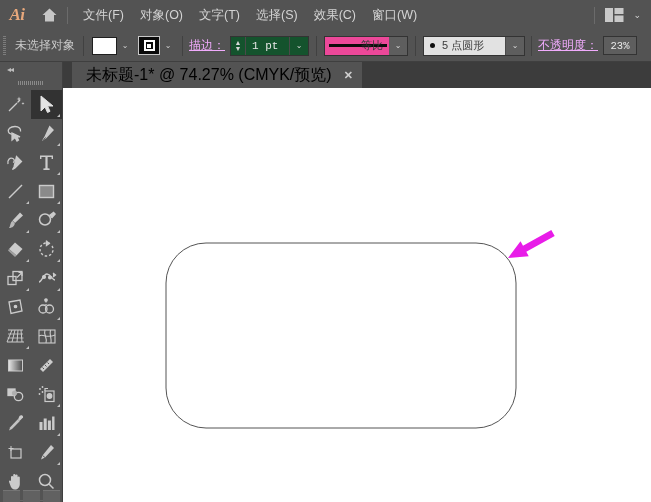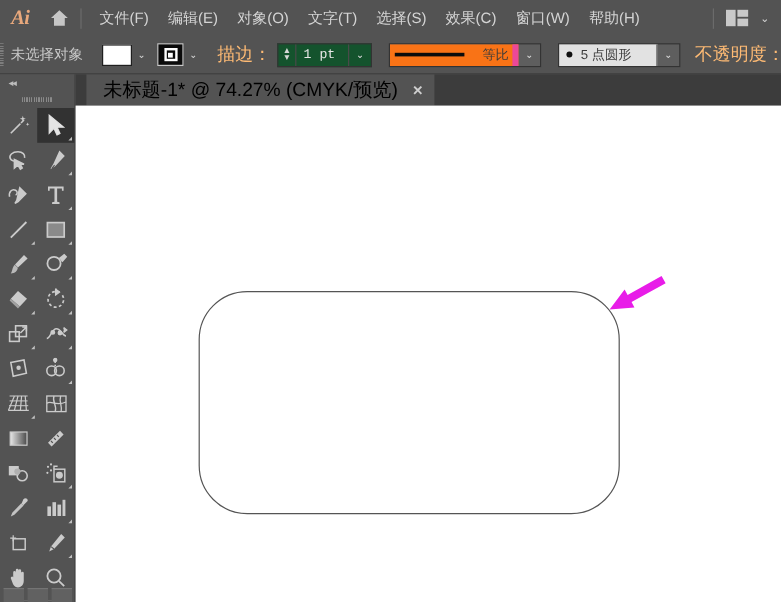--- a/index.html
+++ b/index.html
@@ -69,21 +69,21 @@
     width: 11px; height: 11px; border: 2px solid #ffffff; background: #0a0a0a;
     display: flex; align-items: center; justify-content: center;
   }
   .swatch-stroke-core { width: 4px; height: 4px; background: #ffffff; }
   .mini-chev {
     width: 16px; height: 19px; display: flex; align-items: center; justify-content: center;
     color: #d0d0d0; font-size: 8px;
   }
 
   .cb-link {
-    color: #fdba74; font-size: 15px; white-space: nowrap;
+    color: #f0abfc; font-size: 12px; text-decoration: underline; white-space: nowrap;
   }
   .stepper-box {
     display: flex; align-items: center; height: 20px;
     border: 1px solid #333; background: #14532d; margin-left: 5px;
   }
   .stepper-arrows {
     width: 15px; height: 18px; display: flex; flex-direction: column;
     align-items: center; justify-content: center; color: #d8d8d8; font-size: 7px; line-height: 6px;
     border-right: 1px solid #4a4a4a;
   }
@@ -94,22 +94,22 @@
   }
   .combo-chev {
     width: 18px; height: 18px; display: flex; align-items: center; justify-content: center;
     color: #d8d8d8; font-size: 8px;
   }
 
   .profile-box {
     display: flex; align-items: center; height: 20px; border: 1px solid #333; background: #5e5e5e;
   }
   .profile-prev {
-    width: 107px; height: 18px; background: #f97316; display: flex; align-items: center;
-    justify-content: center; border-right: 5px solid #ec4899; position: relative;
+    width: 64px; height: 18px; background: #ec4899; display: flex; align-items: center;
+    justify-content: center; border-right: 3px solid #ec4899; position: relative;
   }
   .profile-line { width: 58px; height: 3px; background: #0c0c0c; position: absolute; left: 4px; }
   .profile-text { position: absolute; right: 3px; color: #3b3b3b; font-size: 11px; }
 
   .brush-box {
     display: flex; align-items: center; height: 20px; border: 1px solid #333; background: #5e5e5e;
   }
   .brush-prev {
     width: 82px; height: 18px; background: #e2e2e2; display: flex; align-items: center;
     border-right: 1px solid #4a4a4a; padding-left: 6px; gap: 7px;
@@ -186,27 +186,25 @@
   <div class="menubar">
     <div class="ai-logo">Ai</div>
     <div class="home-btn">
       <svg width="17" height="16" viewBox="0 0 17 16">
         <path d="M8.5 1.5 L15.5 8 L13 8 L13 14.5 L4 14.5 L4 8 L1.5 8 Z" fill="#c6c6c6"></path>
       </svg>
     </div>
     <div class="menu-sep"></div>
     <div class="menu-items">
       <div class="menu-item">文件(F)</div>
-      <div class="menu-item">编辑(E)</div>
       <div class="menu-item">对象(O)</div>
       <div class="menu-item">文字(T)</div>
       <div class="menu-item">选择(S)</div>
       <div class="menu-item">效果(C)</div>
       <div class="menu-item">窗口(W)</div>
-      <div class="menu-item">帮助(H)</div>
     </div>
     <div class="menubar-right">
       <div class="ws-sep"></div>
       <div class="ws-icon">
         <svg width="19" height="14" viewBox="0 0 19 14">
           <rect x="0" y="0" width="8" height="14" fill="#c9c9c9"></rect>
           <rect x="9.5" y="0" width="9" height="6" fill="#c9c9c9"></rect>
           <rect x="9.5" y="7.5" width="9" height="6.5" fill="#c9c9c9"></rect>
         </svg>
       </div>

